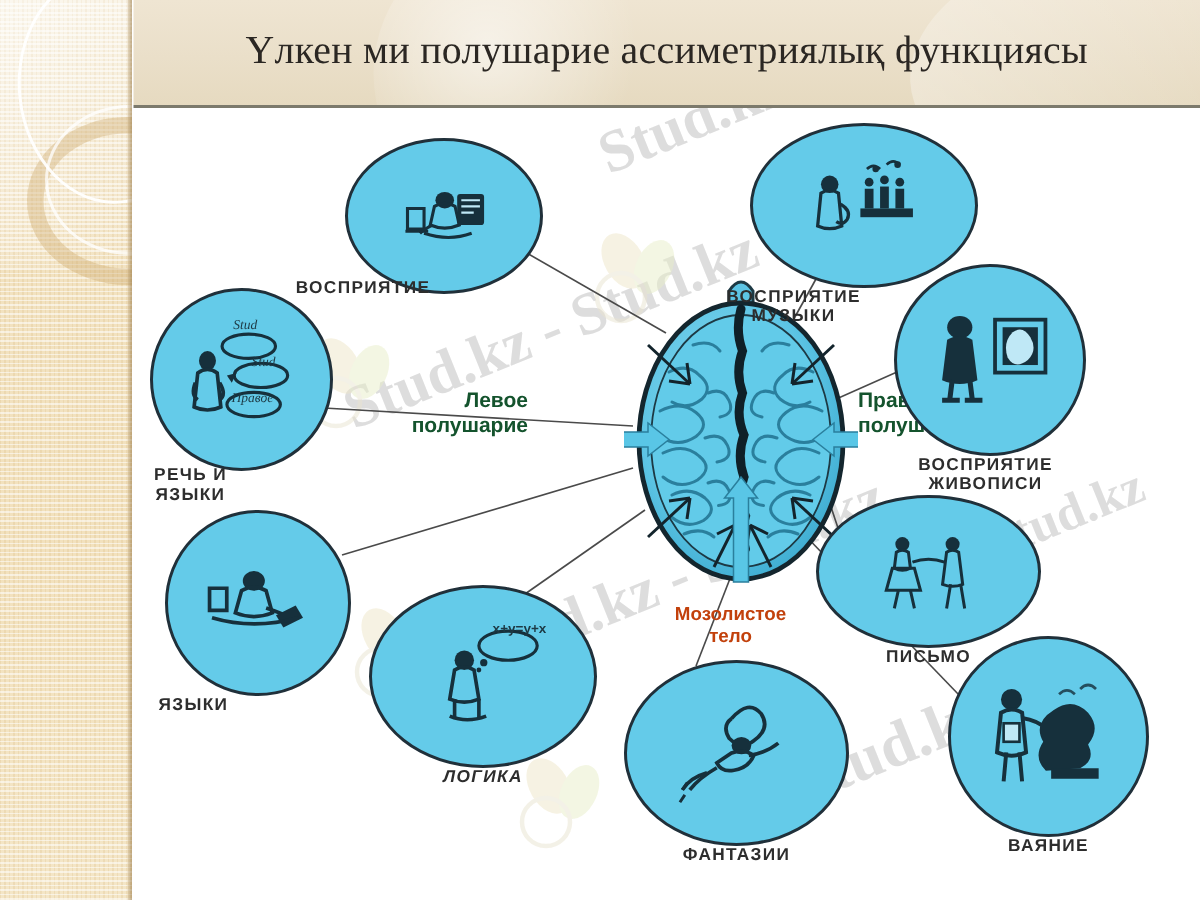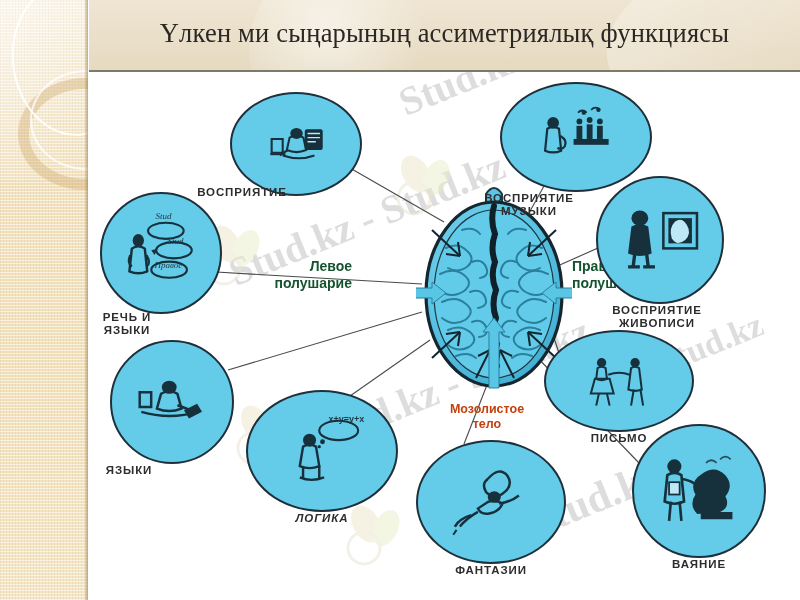--- a/index.html
+++ b/index.html
@@ -128,21 +128,21 @@
     <div class="topwash"></div>
     <div class="ring ring-b"></div>
     <div class="ring ring-a"></div>
     <div class="ring ring-c"></div>
     <div class="edge"></div>
   </div>
 
   <div id="header">
     <div class="hw"></div>
     <div class="hw2"></div>
-    <div id="title">Үлкен ми сыңарының ассиметриялық функциясы</div>
+    <div id="title">Үлкен ми полушарие ассиметриялық функциясы</div>
   </div>
 
   <div id="canvas">
 
     <div id="wm-layer">
         <div class="wm" style="left: 300px; top: 10px; font-size: 40px; transform: rotate(-22deg);">Stud.kz - Stud.kz</div>
         <div class="wm" style="left: 130px; top: 180px; font-size: 40px; transform: rotate(-22deg);">Stud.kz - Stud.kz</div>
         <div class="wm" style="left: 215px; top: 345px; font-size: 40px; transform: rotate(-22deg);">Stud.kz - Stud.kz</div>
         <div class="wm" style="left: 430px; top: 430px; font-size: 42px; transform: rotate(-22deg);">Stud.kz</div>
         <div class="wm" style="left: 560px; top: 275px; font-size: 34px; transform: rotate(-22deg);">Stud.kz</div>

